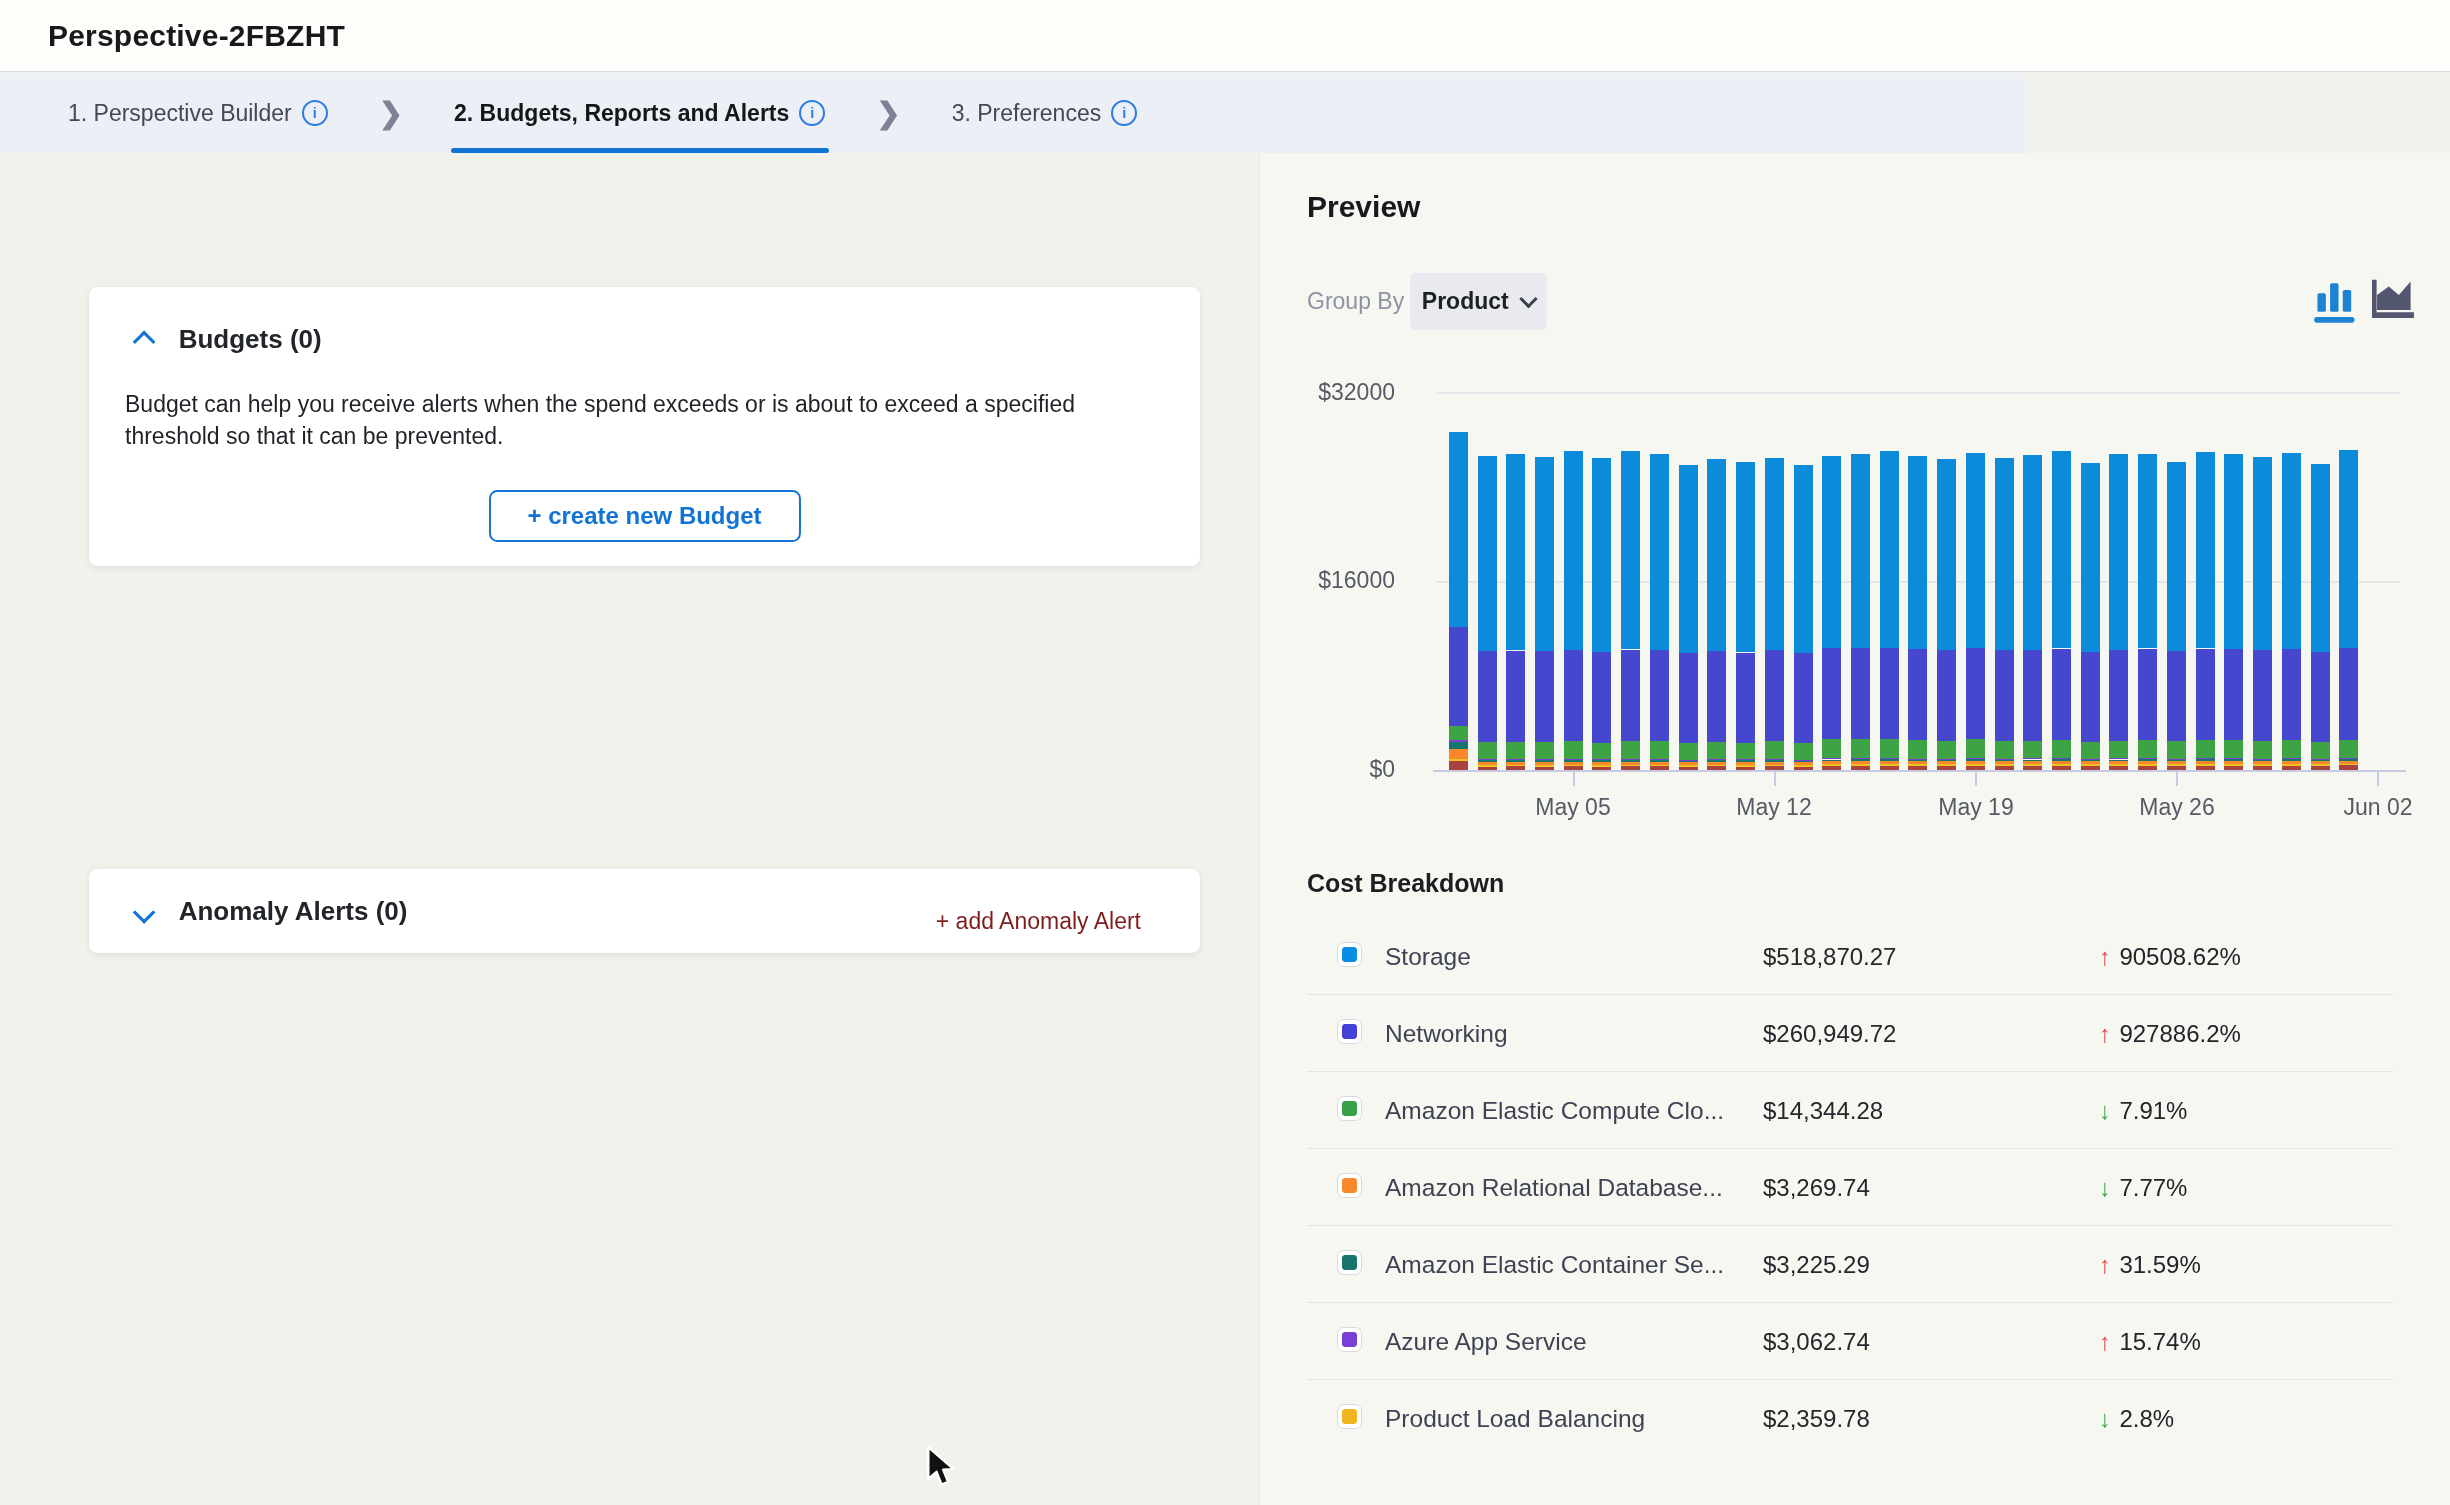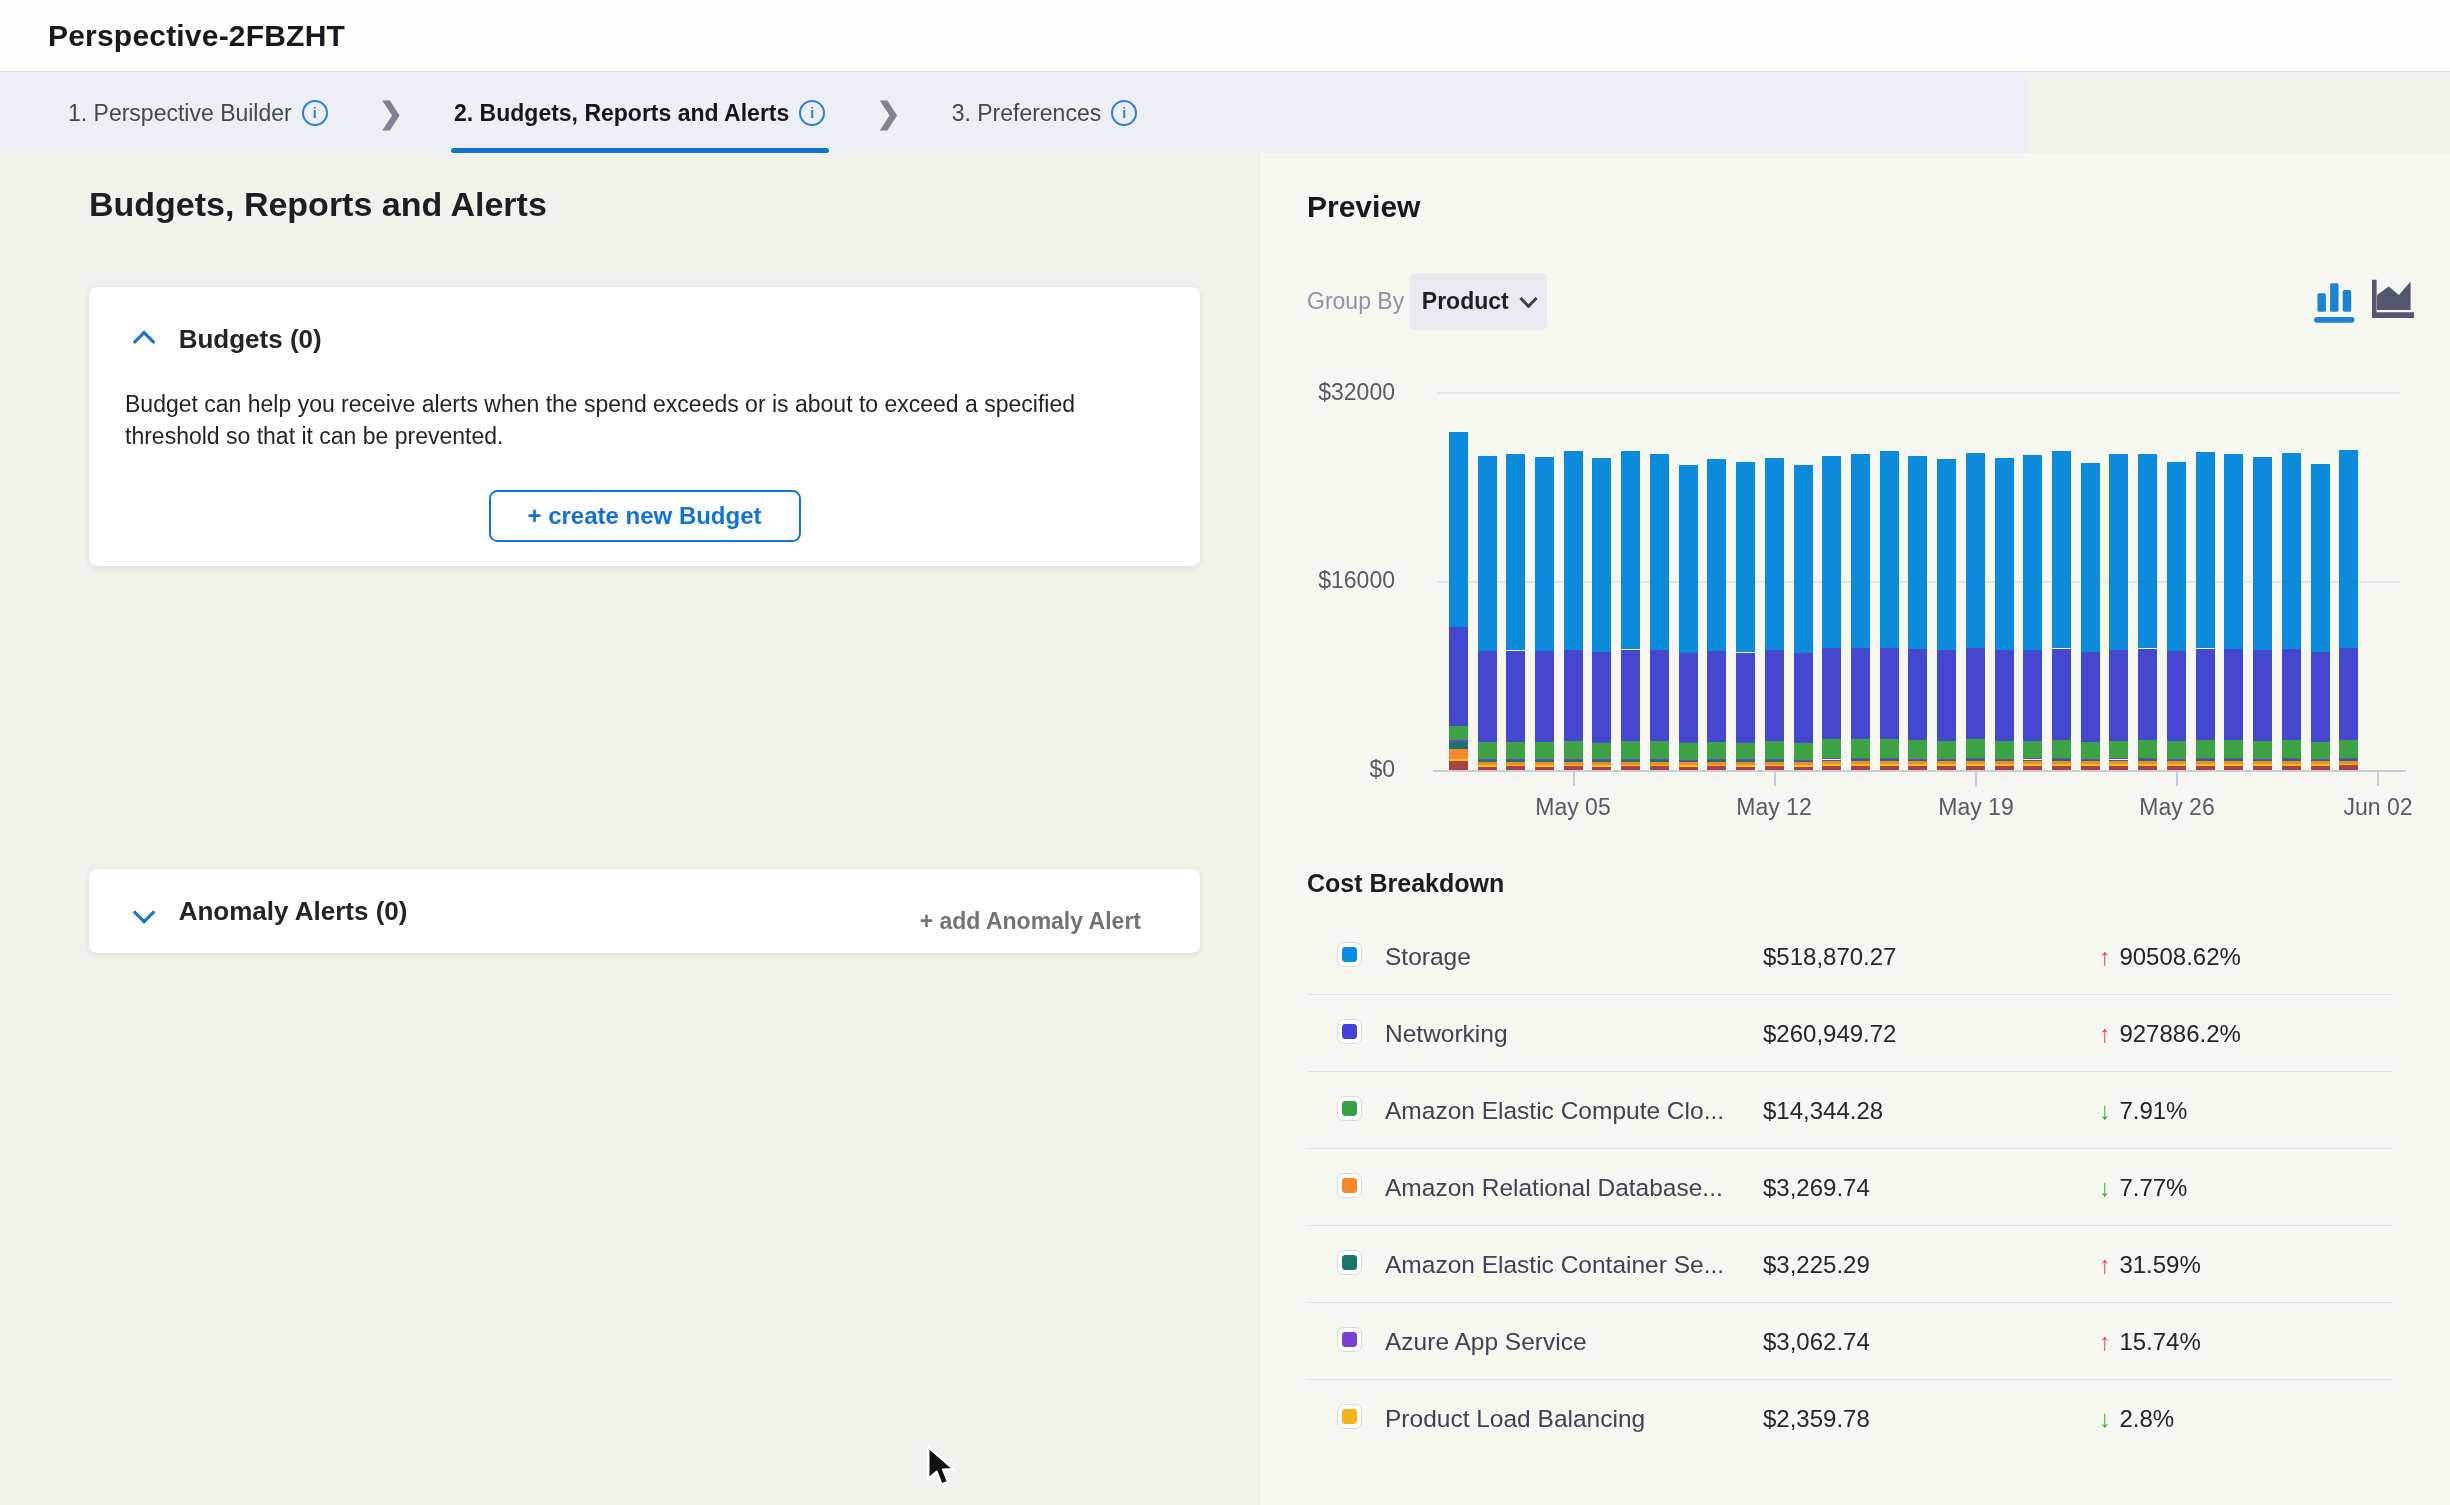--- a/index.html
+++ b/index.html
@@ -49,21 +49,21 @@
     font-size:24px;font-weight:600;font-family:inherit;white-space:nowrap;cursor:pointer;}
   #budgets-card{top:134px;height:279px;}
   #budgets-card .card-desc{top:101px;}
   #budgets-card .outline-btn{top:203px;}
   #reports-card{top:443px;height:231px;}
   #reports-card .card-desc{top:95px;}
   #reports-card .outline-btn{top:152px;}
   #anomaly-card{top:716px;height:84px;display:flex;align-items:center;justify-content:space-between;
     padding:0 59px 0 49px;}
   #anomaly-card .head-inline{display:flex;align-items:center;gap:25px;}
-  .text-link{color:#737373;font-size:23px;font-weight:700;text-decoration:none;cursor:pointer;white-space:nowrap;margin-top:20px;}
+  .text-link{color:#7f1d1d;font-size:23px;font-weight:400;text-decoration:none;cursor:pointer;white-space:nowrap;margin-top:20px;}
 
   
   .right-panel{position:absolute;left:1259px;top:0;width:1191px;height:1353px;background:#f7f7f1;
     border-left:0.8px solid rgba(0,0,0,.05);overflow:hidden;}
   .preview-title{position:absolute;left:47px;top:37px;font-size:30px;font-weight:700;color:#17191c;margin:0;}
   .groupby-label{position:absolute;left:47px;top:135px;font-size:23px;color:#8e93a3;}
   .dropdown{position:absolute;left:150px;top:120px;width:137px;height:57px;background:#e9eaef;border-radius:5px;
     display:flex;align-items:center;justify-content:center;gap:13.5px;cursor:pointer;}
   .dropdown-value{font-size:23px;font-weight:600;color:#1d2025;}
   .dd-chev{width:10px;height:10px;border-left:3px solid #3c404a;border-top:3px solid #3c404a;
@@ -120,21 +120,20 @@
       <span class="tab-sep">❯</span>
       <div class="tab">
         <span class="tab-label">3. Preferences</span>
         <span class="info-icon">i</span>
       </div>
     </nav>
 
   <div class="content dots">
 
     <div class="left-col">
-      <h1 class="page-heading">Budgets, Reports and Alerts</h1>
 
       <div class="card" id="budgets-card">
         <div class="card-head">
           <span class="chev up"></span>
           <h3 class="card-title">Budgets (0)</h3>
         </div>
         <p class="card-desc">Budget can help you receive alerts when the spend exceeds or is about to exceed a specified threshold so that it can be prevented.</p>
         <button class="outline-btn">+ create new Budget</button>
       </div>
 

